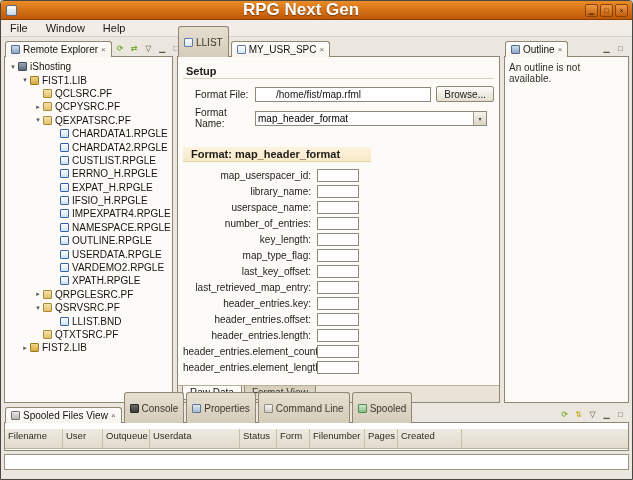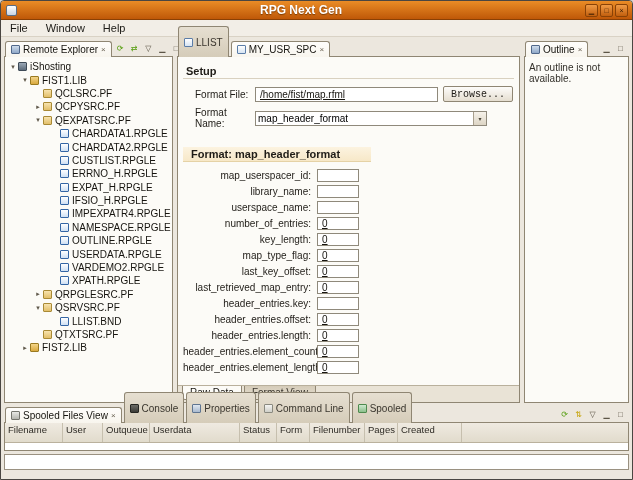--- a/index.html
+++ b/index.html
@@ -7,21 +7,21 @@
   body { font-family:"Liberation Sans", sans-serif; background:#d8d4cc; position:relative; overflow:hidden; }
 
   .window { position:absolute; inset:0; background:#ece7de; border:1px solid #4a4642; border-radius:4px 4px 0 0; }
 
   
   .titlebar { position:absolute; top:0; left:0; right:0; height:19px;
     background:linear-gradient(#ea8c26,#bf5808); border-bottom:1px solid #8a4005;
     border-radius:3px 3px 0 0; display:flex; align-items:center; }
   .app-icon { width:11px; height:11px; margin-left:5px; flex:none;
     background:linear-gradient(#ffffff,#c9d4e2); border:1px solid #5a6d85; border-radius:2px; }
-  .title-text { flex:1; text-align:center; color:#ffffff; font-weight:bold; font-size:12px; text-shadow:0 1px 1px #7a3a04; }
+  .title-text { flex:1; text-align:center; color:#ffffff; font-weight:bold; font-size:17px; text-shadow:0 1px 1px #7a3a04; }
   .title-buttons { display:flex; gap:2px; margin-right:4px; }
   .tbtn { width:13px; height:13px; background:linear-gradient(#f09b45,#c25f0e); border:1px solid #8a4206;
     border-radius:2px; color:#3c1d02; font-size:7px; line-height:11px; text-align:center; }
 
   
   .menubar { position:absolute; top:19px; left:0; right:0; height:17px; background:#f2eee7;
     border-bottom:1px solid #d9d2c5; display:flex; align-items:center; font-size:11px; color:#1c1a16; }
   .menu-item { padding:1px 9px; }
 
   
@@ -60,30 +60,30 @@
   .twisty-open::before { content:"▾"; }
   .twisty-closed::before { content:"▸"; }
   .twisty-none::before { content:""; }
   .node-icon { margin-right:3px; }
   .depth-0 { padding-left:3px; } .depth-1 { padding-left:15px; }
   .depth-2 { padding-left:28px; } .depth-3 { padding-left:45px; }
 
   
   .panel.center { flex:1; }
   .panel.left { width:169px; flex:none; }
-  .panel.right { width:105px; flex:none; }
+  .panel.right { width:125px; flex:none; }
   .editor-body { position:absolute; inset:0 0 17px 0; background:#fcfbf7; padding:7px 5px; overflow:hidden; }
   .section-heading { font-size:11px; font-weight:bold; color:#1f1c17; padding:1px 3px;
     border-bottom:1px solid #d9d1c0; margin-bottom:7px; }
   .format-heading { width:188px; background:linear-gradient(#fcf3e0,#f7e8c8); border-bottom:1px solid #e5d2a6; margin-top:18px;padding-left:8px; }
   .setup-row { display:flex; align-items:center; margin:5px 0 5px 12px; }
   .setup-label { width:60px; font-size:10px; color:#1f1c17; flex:none; }
-  .field { border:1px solid #8f897b; background:#fff; font-size:10px; font-family:inherit; padding:0 4px; height:15px; color:#16140f;text-decoration:underline; }
+  .field { border:1px solid #8f897b; background:#fff; font-size:10px; font-family:inherit; padding:0 20px; height:15px; color:#16140f; }
   .file-field { width:183px; }
-  .btn { font-size:10px; font-family:Liberation Mono, monospace; height:16px; padding:0 7px; margin-left:5px;
+  .btn { font-size:10px; font-family:Liberation Sans, sans-serif; height:16px; padding:0 7px; margin-left:5px;
     border:1px solid #8f8673; border-radius:2px; background:linear-gradient(#fdfcfa,#e5ded0); color:#1f1c17; }
   .combo { display:inline-flex; width:232px; height:15px; border:1px solid #8f897b; background:#fff; align-items:stretch; }
   .combo-value { flex:1; font-size:10px; padding:1px 2px; }
   .combo-arrow { width:13px; background:linear-gradient(#f6f2ea,#ddd5c5); border-left:1px solid #a89f8d;
     font-size:6px; display:flex; align-items:center; justify-content:center; color:#4a4538; }
   .format-fields { margin-top:4px; }
   .format-row { display:flex; align-items:center; margin-bottom:3px; }
   .format-label { width:128px; text-align:right; font-size:10px; color:#1f1c17; margin-right:6px; flex:none; }
   .small-field { width:42px; height:13px; }
   .page-tabs { position:absolute; left:0; right:0; bottom:0; height:17px; background:#e9e3d6;
@@ -91,21 +91,21 @@
   .ptab { height:14px; line-height:13px; padding:0 7px; font-size:10px; margin-right:2px; color:#3a362e;
     border:1px solid #8f8673; border-top:none; border-radius:0 0 3px 3px; background:linear-gradient(#d5ccb9,#e6dfd1); }
   .ptab.state-active { background:#fcfbf7; color:#16140f; }
 
   
   .outline-message { font-size:10px; color:#33302a; padding:5px 4px; }
 
   
   .bottom-panel { position:absolute; top:404px; left:3px; right:3px; height:46px; display:flex; flex-direction:column; }
   .bottom-body { flex:1; border:1px solid #8f8673; background:#ffffff; margin-top:-1px; overflow:hidden; }
-  .table-header { display:flex; height:20px; background:linear-gradient(#efeae1,#e1dbcc); border-bottom:1px solid #bab19d; }
+  .table-header { display:flex; height:20px; background:linear-gradient(#efeae1,#e1dbcc); border-bottom:1px solid #bab19d;margin-top:6px; }
   .th { font-size:9.5px; padding:1px 0 0 3px; border-right:1px solid #c6bfae; color:#2e2b25; overflow:hidden; flex:none; }
 
   
   .statusbar { position:absolute; top:453px; left:3px; right:3px; height:16px; background:#ffffff; border:1px solid #9a9181; }
 </style>
 </head>
 <body>
 
 <div class="window">
 

